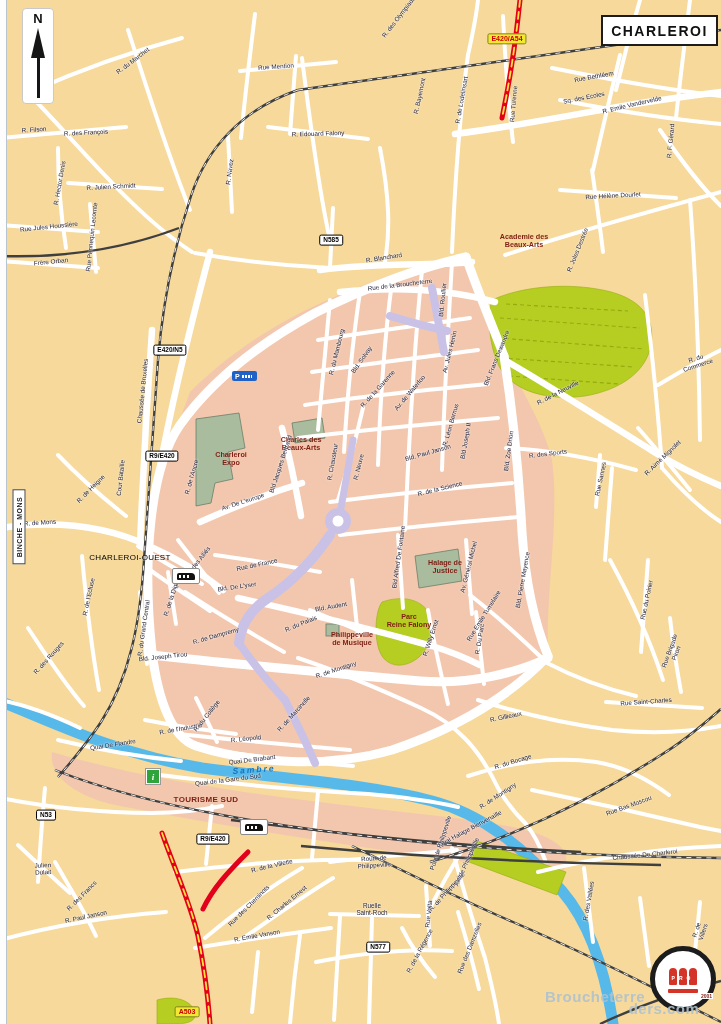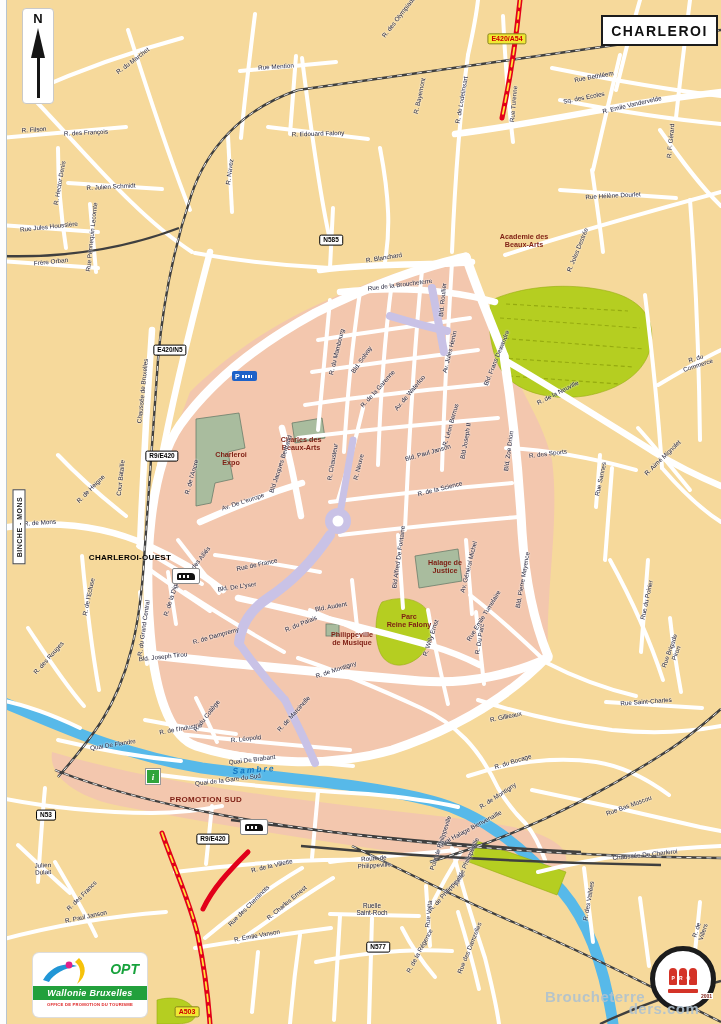--- a/index.html
+++ b/index.html
@@ -4,21 +4,21 @@
 <style>
   html,body{margin:0;padding:0;background:#e8e8e8;}
   .map{position:relative;width:721px;height:1024px;overflow:hidden;
        background:#F6D99B;font-family:"Liberation Sans",sans-serif;}
   .map svg{position:absolute;left:0;top:0;}
   .edge{position:absolute;left:0;top:0;bottom:0;width:6px;background:#fdfdfd;border-right:1px solid #b8c4ce;z-index:4;}
   
   .lbl{position:absolute;transform:translate(-50%,-50%);white-space:pre-line;z-index:10;line-height:1.05;text-align:center;pointer-events:none;}
   .st{font-size:6.3px;color:#23233a;text-shadow:0 0 2px rgba(255,255,255,.95),0 0 2px rgba(255,255,255,.95);}
   .poi{font-size:7.2px;font-weight:700;color:#7E1F14;}
-  .sta{font-size:8px;font-weight:700;color:#000;letter-spacing:.3px;}
+  .sta{font-size:8px;font-weight:400;color:#000;letter-spacing:.3px;}
   .sta2{font-size:8px;font-weight:700;color:#7E1F14;letter-spacing:.3px;}
   .ref{font-size:6.5px;font-weight:700;color:#000;background:#fff;border:1px solid #000;border-radius:2px;padding:1px 3px;white-space:nowrap;}
   .refy{font-size:7px;font-weight:700;color:#CF0000;background:#F1E833;border:1px solid #83811c;border-radius:2px;padding:1px 3px;white-space:nowrap;}
   .river{font-size:8.5px;font-weight:700;font-style:italic;color:#1577C2;letter-spacing:2px;text-shadow:none;}
   .wm{font-size:15px;font-weight:700;color:#b0c2cf;letter-spacing:.5px;opacity:.9;}
   
   .title-box{position:absolute;left:601px;top:15px;width:113px;height:27px;background:#fff;border:2px solid #1c1c1c;
     display:flex;align-items:center;justify-content:center;font-size:14px;font-weight:700;letter-spacing:1.5px;color:#111;z-index:12;}
   .region-tab{position:absolute;left:19px;top:527px;transform:translate(-50%,-50%) rotate(-90deg);
     background:#fff;border:1px solid #444;font-size:7px;font-weight:700;letter-spacing:.5px;padding:2px 6px;color:#222;z-index:12;white-space:nowrap;}
@@ -297,21 +297,21 @@
   <div>
       <span class="lbl refy" style="left: 507px; top: 39px; transform: translate(-50%, -50%) rotate(0deg);">E420/A54</span>
       <span class="lbl refy" style="left: 187px; top: 1012px; transform: translate(-50%, -50%) rotate(0deg);">A503</span>
       <span class="lbl ref" style="left: 331px; top: 240px; transform: translate(-50%, -50%) rotate(0deg);">N585</span>
       <span class="lbl ref" style="left: 170px; top: 350px; transform: translate(-50%, -50%) rotate(0deg);">E420/N5</span>
       <span class="lbl ref" style="left: 162px; top: 456px; transform: translate(-50%, -50%) rotate(0deg);">R9/E420</span>
       <span class="lbl ref" style="left: 213px; top: 839px; transform: translate(-50%, -50%) rotate(0deg);">R9/E420</span>
       <span class="lbl ref" style="left: 46px; top: 815px; transform: translate(-50%, -50%) rotate(0deg);">N53</span>
       <span class="lbl ref" style="left: 378px; top: 947px; transform: translate(-50%, -50%) rotate(0deg);">N577</span>
       <span class="lbl sta" style="left: 130px; top: 558px; transform: translate(-50%, -50%) rotate(0deg);">CHARLEROI-OUEST</span>
-      <span class="lbl sta2" style="left: 206px; top: 800px; transform: translate(-50%, -50%) rotate(0deg);">PROMOTION SUD</span>
+      <span class="lbl sta2" style="left: 206px; top: 800px; transform: translate(-50%, -50%) rotate(0deg);">TOURISME SUD</span>
       <span class="lbl poi" style="left: 524px; top: 241px; transform: translate(-50%, -50%) rotate(0deg);">Academie des
 Beaux-Arts</span>
       <span class="lbl poi" style="left: 301px; top: 444px; transform: translate(-50%, -50%) rotate(0deg);">Charles des
 Beaux-Arts</span>
       <span class="lbl poi" style="left: 231px; top: 459px; transform: translate(-50%, -50%) rotate(0deg);">Charleroi
 Expo</span>
       <span class="lbl poi" style="left: 445px; top: 567px; transform: translate(-50%, -50%) rotate(0deg);">Halage de
 Justice</span>
       <span class="lbl poi" style="left: 409px; top: 621px; transform: translate(-50%, -50%) rotate(0deg);">Parc
 Reine Falony</span>
@@ -418,32 +418,20 @@
       <span class="lbl st" style="left: 429px; top: 914px; transform: translate(-50%, -50%) rotate(-84deg);">Rue Volta</span>
       <span class="lbl st" style="left: 420px; top: 951px; transform: translate(-50%, -50%) rotate(-62deg);">R. de la Régence</span>
       <span class="lbl st" style="left: 470px; top: 948px; transform: translate(-50%, -50%) rotate(-68deg);">Rue des Damzelles</span>
       <span class="lbl st" style="left: 372px; top: 910px; transform: translate(-50%, -50%) rotate(0deg);">Ruelle
 Saint-Roch</span>
       <span class="lbl st" style="left: 589px; top: 901px; transform: translate(-50%, -50%) rotate(-80deg);">R. des Vallées</span>
       <span class="lbl st" style="left: 700px; top: 931px; transform: translate(-50%, -50%) rotate(-72deg);">R. de Villers</span>
       <span class="lbl st" style="left: 49px; top: 658px; transform: translate(-50%, -50%) rotate(-48deg);">R. des Rouges</span>
     </div>
 
-  <div class="opt">
-    <svg width="56" height="32" viewBox="0 0 56 32" style="position:absolute;left:6px;top:3px;">
-      <path d="M4,24 C12,10 26,6 38,10 C26,12 14,18 10,26 Z" fill="#2196D6"></path>
-      <path d="M40,2 C48,10 48,20 38,28 C43,19 42,10 36,6 Z" fill="#F6C20A"></path>
-      <circle cx="30" cy="9" r="3.4" fill="#E0218A"></circle>
-    </svg>
-    <div class="acronym">OPT</div>
-    <div class="band">
-      <span>Wallonie Bruxelles</span>
-    </div>
-    <div class="caption">OFFICE DE PROMOTION DU TOURISME</div>
-  </div>
 
   <div class="seal">
     <div class="bars">
       <div class="bar"></div>
       <div class="bar"></div>
       <div class="bar"></div>
     </div>
     <div class="letters">PRO</div>
     <div class="base"></div>
     <div class="year">2001</div>

